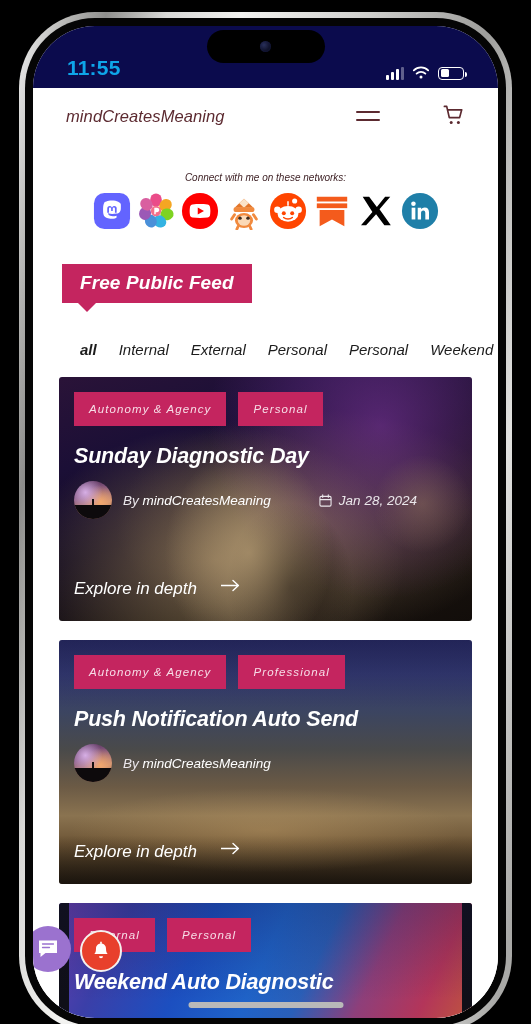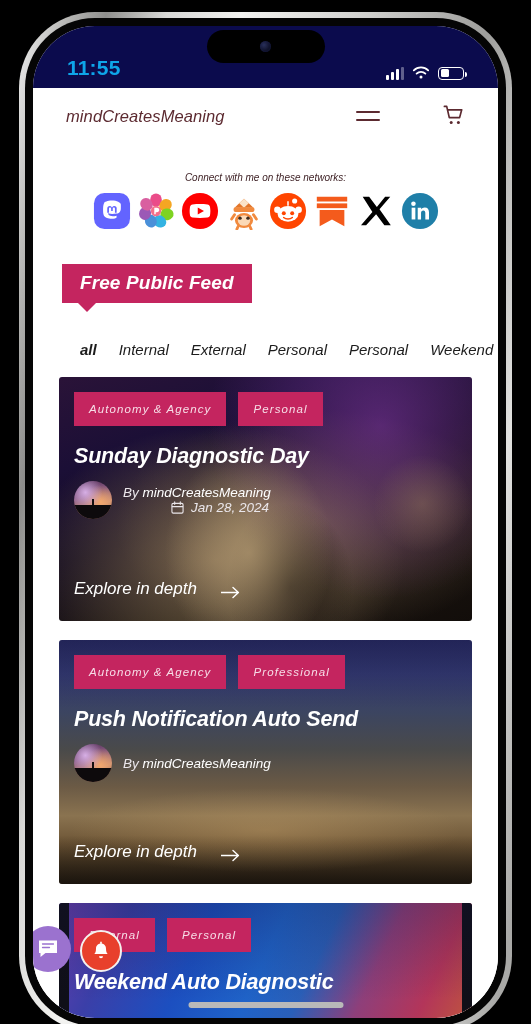--- a/index.html
+++ b/index.html
@@ -164,26 +164,26 @@
   .avatar {
     width:38px; height:38px; border-radius:50%; flex:none; overflow:hidden; position:relative;
     background:
       radial-gradient(circle at 30% 30%, rgba(220,180,235,.95) 0%, rgba(140,90,160,0) 45%),
       radial-gradient(circle at 70% 55%, rgba(245,170,110,.95) 0%, rgba(180,100,60,0) 50%),
       linear-gradient(160deg,#4b2a55 0%,#83557c 35%,#c98e73 65%,#4a2a2a 100%);
   }
   .avatar::after { content:""; position:absolute; left:0; right:0; bottom:0; height:36%;
     background:#0d0a0c; border-radius:0 0 50% 50%/0 0 100% 100%; }
   .avatar i { position:absolute; left:48%; bottom:30%; width:2px; height:9px; background:#120e10; }
-  .meta-lines { display:flex; flex-direction:column; }
+  .meta-lines { display:flex; flex-direction:row; }
   .meta-by { color:#eae6ea; font-size:13.5px; }
   .meta-by b { font-weight:400; color:#fff; }
   .meta-date { color:#eae6ea; font-size:13.5px; display:flex; align-items:center; gap:7px;padding-left:48px; }
   .cal-ico { width:13px; height:13px; }
-  .cta { color:#fff; font-size:17px; margin-top:auto; margin-bottom:22px; display:flex; align-items:flex-end; gap:24px; }
+  .cta { color:#fff; font-size:17px; margin-top:auto; margin-bottom:22px; display:flex; align-items:flex-start; gap:24px; }
 
   
   .fab-chat {
     position:absolute; left:-8px; bottom:46px; width:46px; height:46px; border-radius:50%;
     background:#9b72cf; display:flex; align-items:center; justify-content:center; z-index:30; cursor:pointer;
   }
   .fab-bell {
     position:absolute; left:47px; bottom:46px; width:42px; height:42px; border-radius:50%;
     background:#e8402c; border:2px solid #f4f1ef; display:flex; align-items:center; justify-content:center;
     z-index:30; cursor:pointer;

